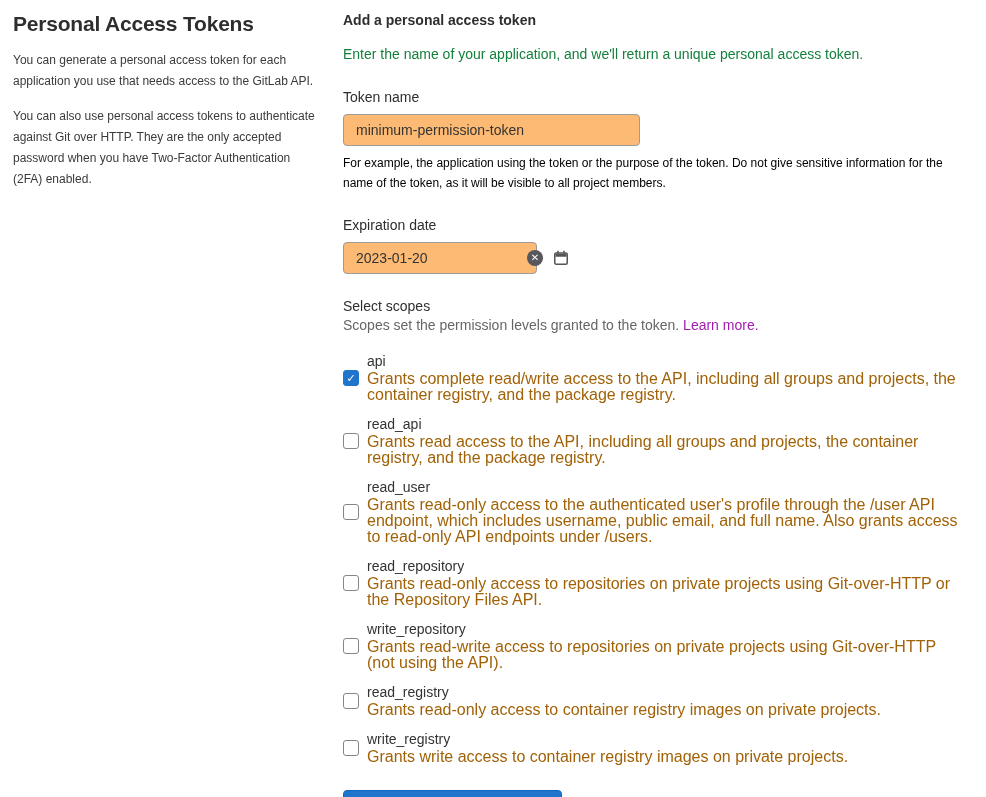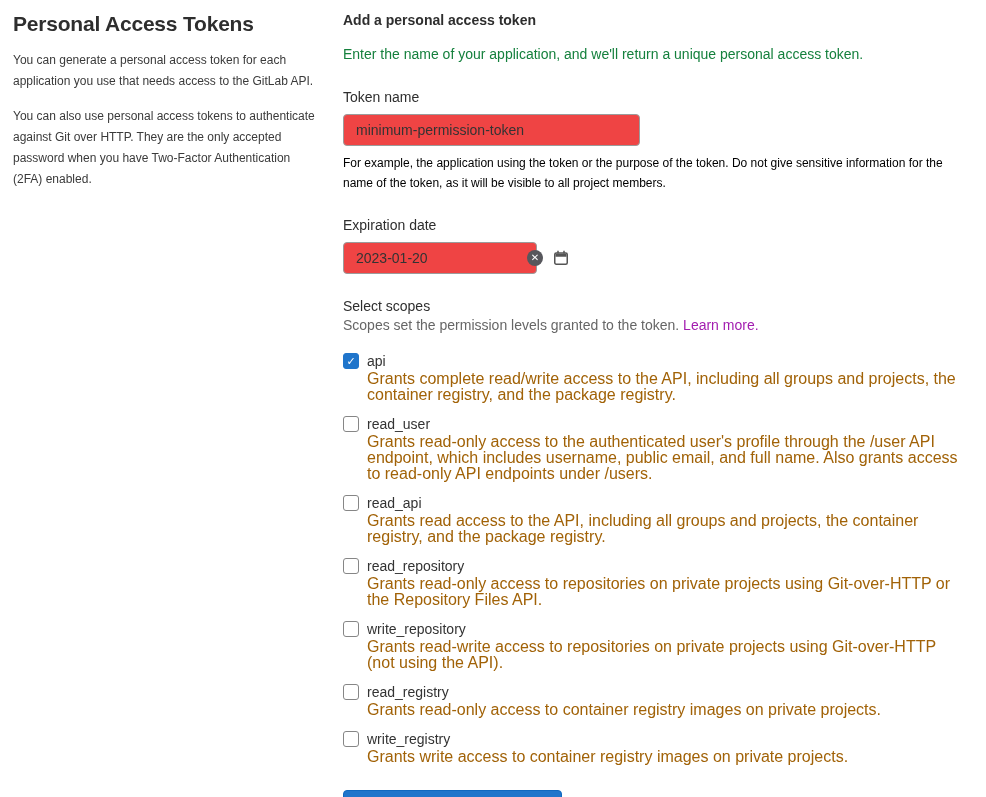--- a/index.html
+++ b/index.html
@@ -56,21 +56,21 @@
   .text-input {
     display: block;
     width: 297px;
     height: 31px;
     border: 1px solid #9b9b9b;
     border-radius: 4px;
     padding: 15px 12px;
     font-family: "Liberation Sans", "DejaVu Sans", sans-serif;
     font-size: 14px;
     color: #333333;
-    background: #ef4444;
+    background: #fdba74;
     outline: none;
   }
   .input-help {
     font-size: 12px;
     line-height: 20px;
     color: #000000;
     margin: 7px 0 0 0;
     max-width: 622px;
   }
   
@@ -109,21 +109,21 @@
     font-size: 14px;
     line-height: 20px;
     color: #666666;
     margin: 0 0 16px 0;
   }
   .scopes-help a {
     color: #a21caf;
     text-decoration: none;
     cursor: pointer;
   }
-  .scope-row { display: flex; align-items: flex-start; margin: 11px 0 8px 0; }
+  .scope-row { display: flex; align-items: center; margin: 11px 0 8px 0; }
   .scope-checkbox {
     flex: 0 0 16px;
     width: 16px;
     height: 16px;
     margin-top: 2px;
     border: 1px solid #868686;
     border-radius: 3px;
     background: #ffffff;
     cursor: pointer;
     position: relative;
@@ -221,36 +221,36 @@
           <span class="scope-checkbox checked"></span>
           <div class="scope-body">
             <label class="scope-name">api</label>
             <p class="scope-desc">Grants complete read/write access to the API, including all groups and projects, the container registry, and the package registry.</p>
           </div>
         </div>
 
         <div class="scope-row">
           <span class="scope-checkbox"></span>
           <div class="scope-body">
+            <label class="scope-name">read_api</label>
+            <p class="scope-desc">Grants read access to the API, including all groups and projects, the container registry, and the package registry.</p>
+          </div>
+        </div>
+
+        <div class="scope-row">
+          <span class="scope-checkbox"></span>
+          <div class="scope-body">
             <label class="scope-name">read_user</label>
             <p class="scope-desc">Grants read-only access to the authenticated user's profile through the /user API endpoint, which includes username, public email, and full name. Also grants access to read-only API endpoints under /users.</p>
           </div>
         </div>
 
         <div class="scope-row">
           <span class="scope-checkbox"></span>
           <div class="scope-body">
-            <label class="scope-name">read_api</label>
-            <p class="scope-desc">Grants read access to the API, including all groups and projects, the container registry, and the package registry.</p>
-          </div>
-        </div>
-
-        <div class="scope-row">
-          <span class="scope-checkbox"></span>
-          <div class="scope-body">
             <label class="scope-name">read_repository</label>
             <p class="scope-desc">Grants read-only access to repositories on private projects using Git-over-HTTP or the Repository Files API.</p>
           </div>
         </div>
 
         <div class="scope-row">
           <span class="scope-checkbox"></span>
           <div class="scope-body">
             <label class="scope-name">write_repository</label>
             <p class="scope-desc">Grants read-write access to repositories on private projects using Git-over-HTTP (not using the API).</p>

